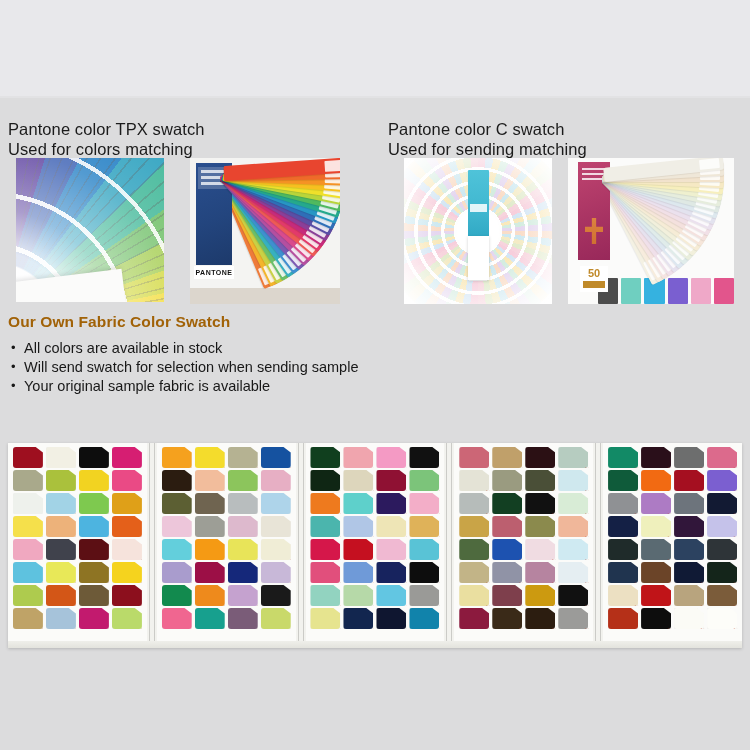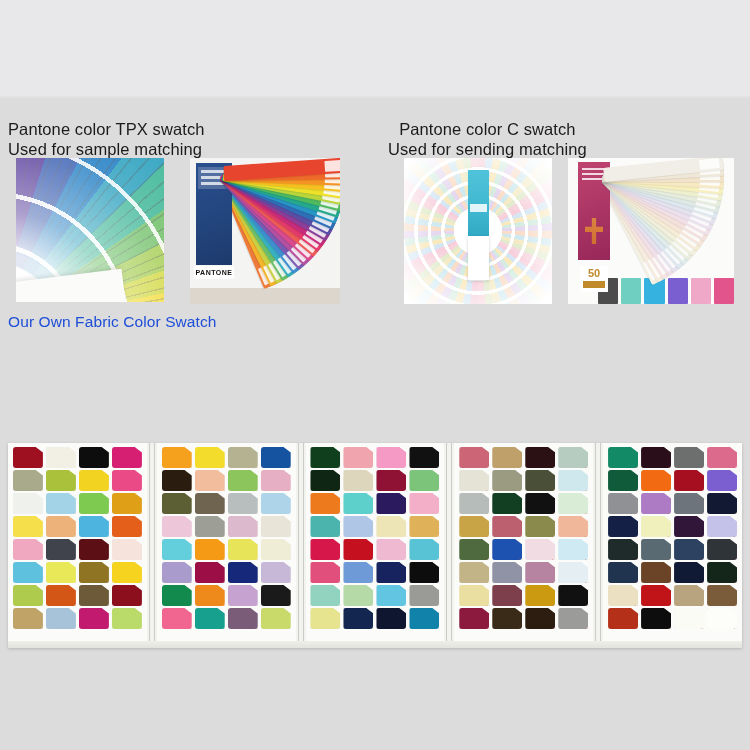--- a/index.html
+++ b/index.html
@@ -13,21 +13,21 @@
   #page{position:relative;width:750px;height:750px;background:#dcdcdd;}
 
   
   .top-band{position:absolute;left:0;top:0;width:750px;height:97px;background:#e8e8eb;}
   .band-edge{position:absolute;left:0;top:96px;width:750px;height:2px;background:#e2e2e4;}
 
   
   .heading{position:absolute;color:#1b1b1b;font-size:16.5px;line-height:20px;letter-spacing:.1px;white-space:nowrap;}
   .heading .l2{display:block;}
   #h-tpx{left:8px;top:119px;}
-  #h-c{left:388px;top:119px;text-align:center;}
+  #h-c{left:388px;top:119px;}
 
   
   .photo{position:absolute;overflow:hidden;background:#fff;}
   #ph-wheel{left:16px;top:158px;width:148px;height:144px;}
   #ph-fan{left:190px;top:158px;width:150px;height:146px;}
   #ph-spiral{left:404px;top:158px;width:148px;height:146px;}
   #ph-pastel{left:568px;top:158px;width:166px;height:146px;}
 
   
   .wheel-bg{position:absolute;inset:0;background:#f3f0ea;}
@@ -122,21 +122,21 @@
   .pastel-badge{position:absolute;left:12px;top:108px;width:28px;height:26px;background:#fff;z-index:7;text-align:center;}
   .pastel-badge .n{display:block;font-size:11px;font-weight:bold;color:#c08a2a;line-height:15px;}
   .pastel-badge .b{display:block;height:7px;margin:0 3px;background:#c08a2a;}
   .pastel-blades{position:absolute;left:34px;top:-6px;width:150px;height:152px;overflow:hidden;}
   .pblade{position:absolute;left:2px;top:16px;width:120px;height:14px;border-radius:2px;transform-origin:0 50%;box-shadow:0 1px 1px rgba(0,0,0,.07);}
   .pblade::after{content:"";position:absolute;right:4px;top:2px;width:20px;height:10px;background:rgba(255,255,255,.80);border-radius:1px;}
   .pastel-chips{position:absolute;left:30px;bottom:0;width:136px;height:26px;display:flex;gap:3px;}
   .pastel-chips span{flex:1;border-radius:1px;}
 
   
-  #own-title{position:absolute;left:8px;top:313px;font-size:15.5px;font-weight:normal;color:#1d4ed8;letter-spacing:.1px;}
+  #own-title{position:absolute;left:8px;top:313px;font-size:15.5px;font-weight:bold;color:#a16207;letter-spacing:.1px;}
   #bullets{position:absolute;left:8px;top:339px;width:560px;}
   #bullets li{list-style:none;position:relative;padding-left:16px;font-size:14.5px;line-height:19.2px;color:#181818;}
   #bullets li::before{content:"\2022";position:absolute;left:3px;top:-1px;font-size:13px;color:#181818;}
   #bullets{margin:0;padding:0;}
 
   
   #book{position:absolute;left:8px;top:443px;width:734px;height:205px;background:#f7f7f5;
     box-shadow:0 1px 3px rgba(0,0,0,.18);overflow:hidden;}
   .book-pages{position:absolute;inset:0;display:flex;}
   .bpage{position:relative;height:100%;background:#fbfbf9;display:flex;flex-direction:column;
@@ -155,21 +155,21 @@
 </head>
 <body>
 
 <div id="page">
 
   <div class="top-band"></div>
   <div class="band-edge"></div>
 
   <div class="heading" id="h-tpx">
     <span>Pantone color TPX swatch</span>
-    <span class="l2">Used for sample matching</span>
+    <span class="l2">Used for colors matching</span>
   </div>
   <div class="heading" id="h-c">
     <span>Pantone color C swatch</span>
     <span class="l2">Used for sending matching</span>
   </div>
 
   <div class="photo" id="ph-wheel">
     <div class="wheel-bg"></div>
     <div class="wheel-fan"></div>
     <div class="wheel-spokes"></div>
@@ -273,20 +273,23 @@
         <span style="background:#6fcfc0"></span>
       <span style="background:#35b2e0"></span>
         <span style="background:#7a5fd0"></span>
       <span style="background:#efa8c8"></span>
         <span style="background:#e2558c"></span>
     </div>
   </div>
 
   <div id="own-title">Our Own Fabric Color Swatch</div>
   <ul id="bullets">
+    <li>All colors are available in stock</li>
+    <li>Will send swatch for selection when sending sample</li>
+    <li>Your original sample fabric is available</li>
   </ul>
 
   <div id="book">
     <div class="book-pages" id="book-pages">
         <div class="bpage" style="flex: 1 1 0px;">
           <div class="srow">
             <div class="sw" style="background: rgb(158, 15, 31);">
               <span class="num">1</span>
             </div>
             <div class="sw" style="background: rgb(242, 240, 228);">

